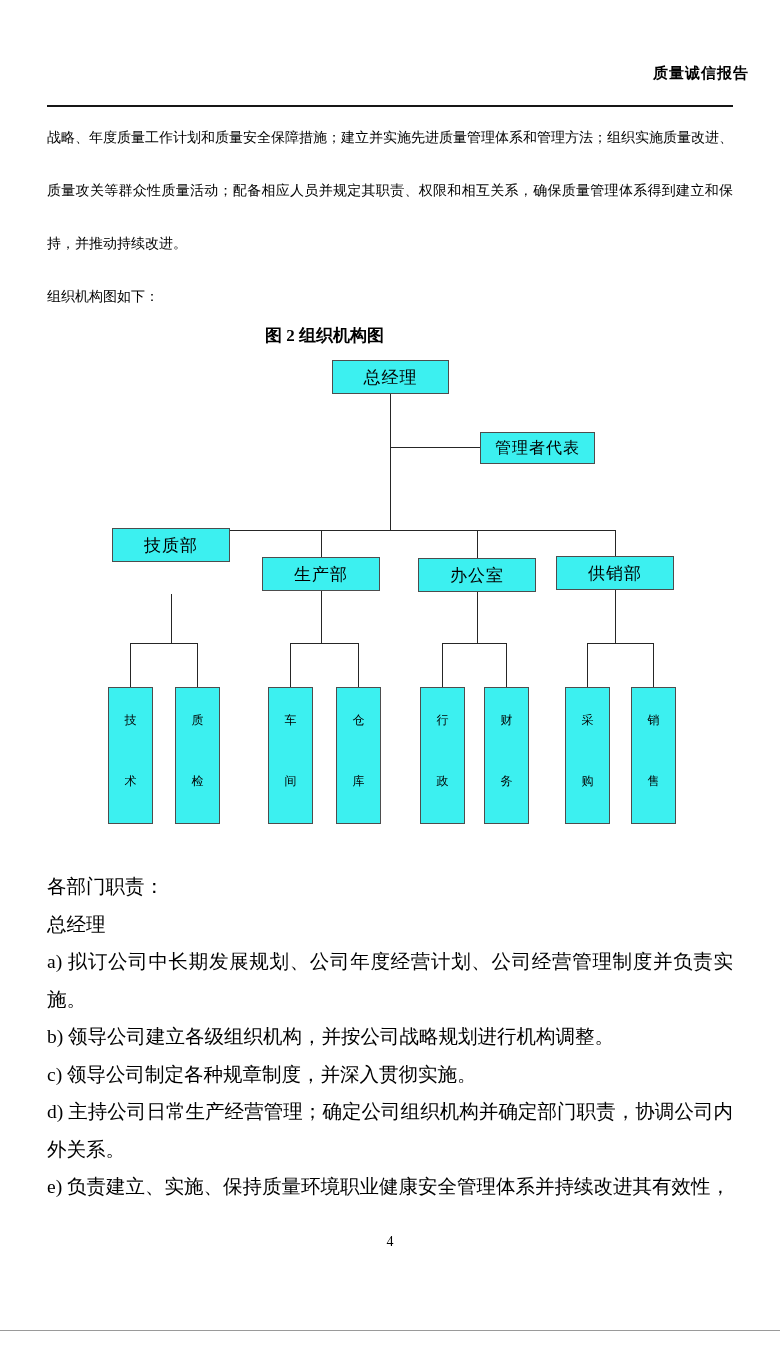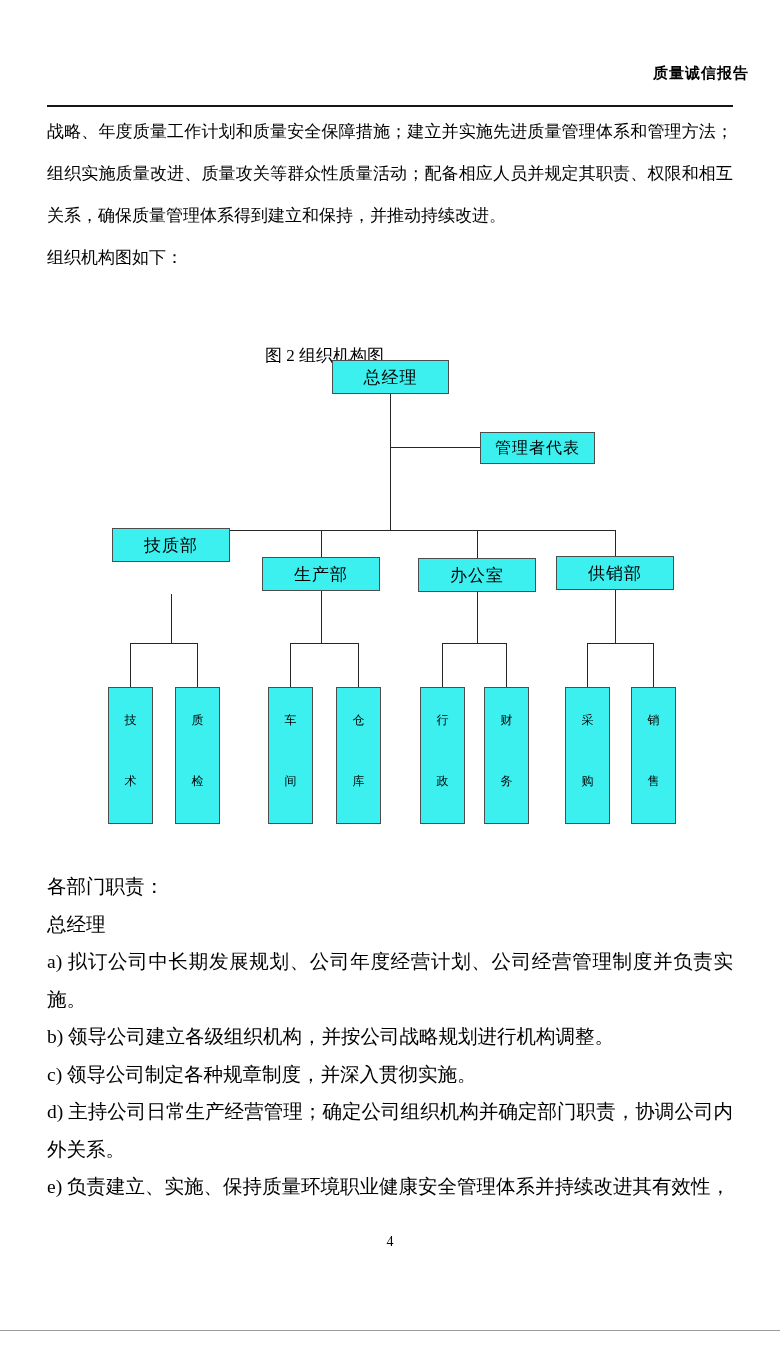--- a/index.html
+++ b/index.html
@@ -25,27 +25,27 @@
     position: absolute;
     left: 47px; top: 105px;
     width: 686px; height: 2px;
     background: #161616;
   }
   .body-text {
     position: absolute;
     left: 47px; top: 111px;
     width: 686px;
   }
-  .body-text p { margin: 0; font-size: 17px; line-height: 42px; }
+  .body-text p { margin: 0; font-size: 14px; line-height: 53px; }
   .justify { text-align: justify; text-justify: inter-character; }
   .figure-caption {
     position: absolute;
-    left: 0; top: 344px; width: 649px;
+    left: 0; top: 324px; width: 649px;
     text-align: center;
-    font-weight: normal;
+    font-weight: bold;
     font-size: 17px;
   }
   .org-chart { position: absolute; left: 0; top: 0; width: 780px; height: 860px; }
   .cl { position: absolute; background: #262626; }
   .cl.v { width: 1px; }
   .cl.h { height: 1px; }
   .obox {
     position: absolute;
     background: var(--color-box-fill, #3CF0F0);
     border: 1px solid #4d4d4d;

